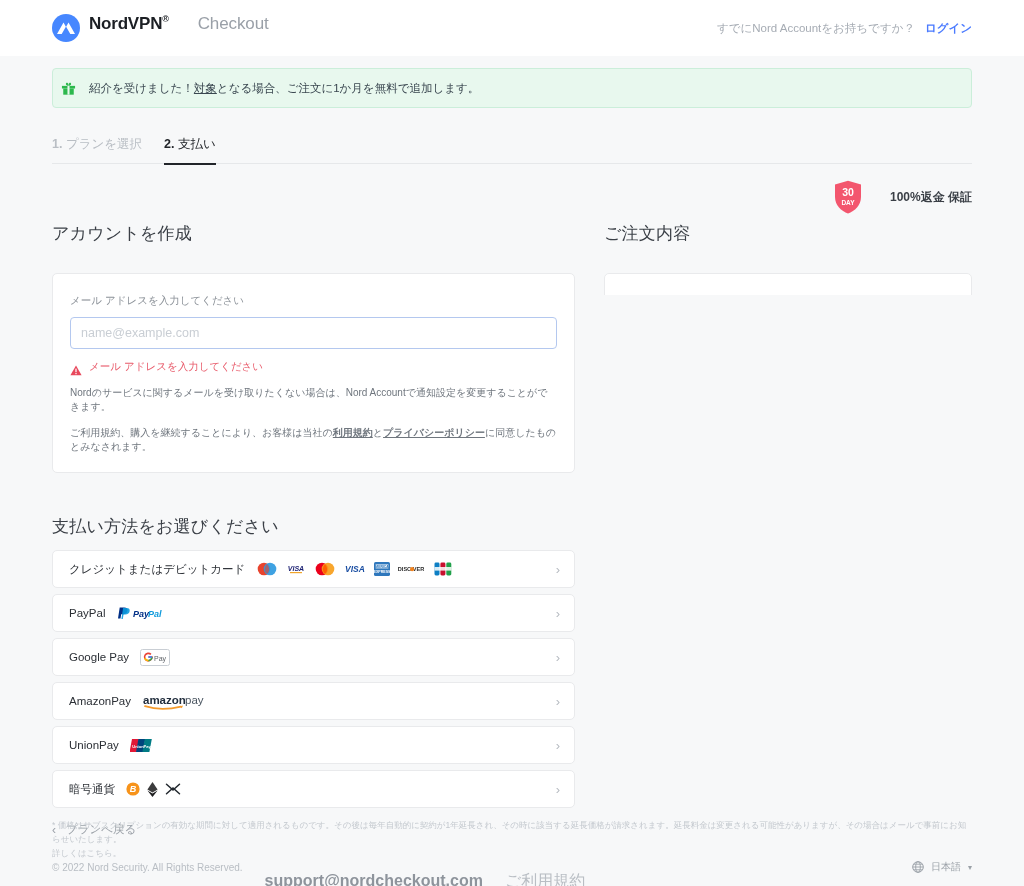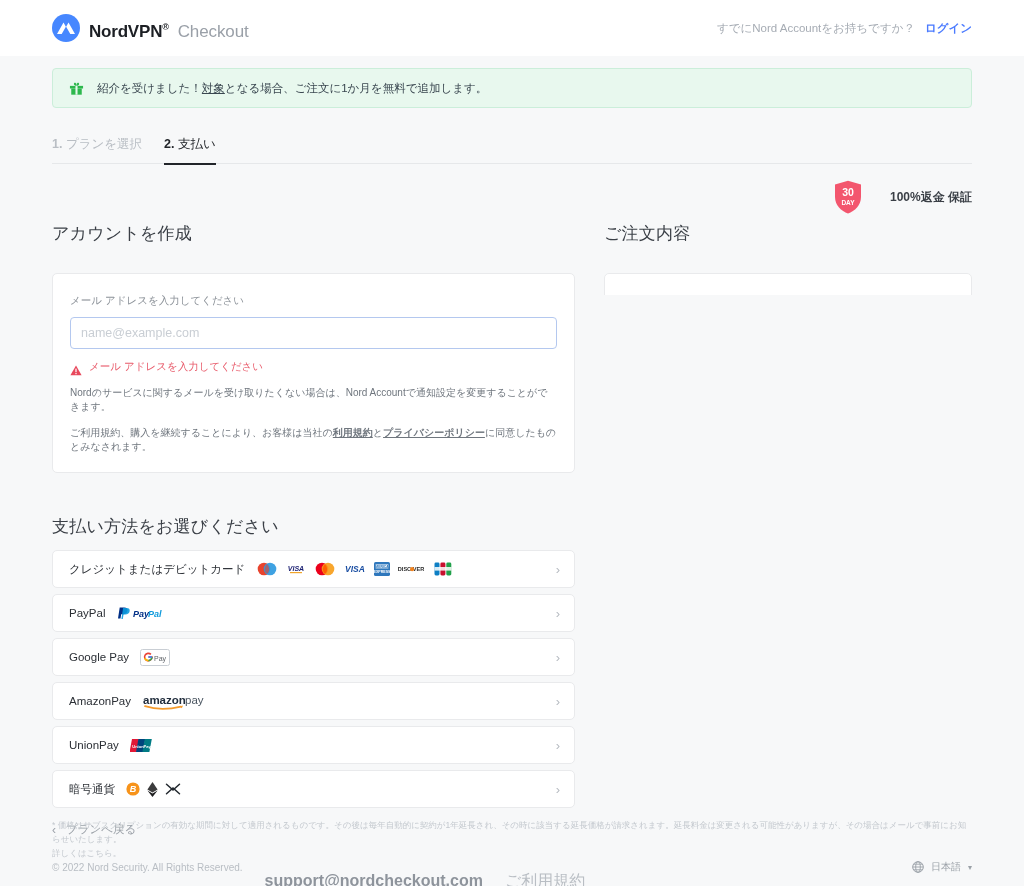--- a/index.html
+++ b/index.html
@@ -11,35 +11,35 @@
     overflow: hidden;
   }
   .page { position: relative; width: 1024px; height: 886px; background: #f7f8f9; }
 
   
   .header {
     height: 56px; background: #fff;
     display: flex; align-items: center;
     padding: 0 52px 0 52px;
   }
-  .brand { display: flex; align-items: flex-end; gap: 9px; }
+  .brand { display: flex; align-items: flex-start; gap: 9px; }
   .logo-mark { width: 28px; height: 28px; position: relative; align-self: center; }
   .logo-mark svg { display: block; }
   .brand-name { font-size: 17px; font-weight: bold; letter-spacing: -0.2px; color: #1c1f24; }
   .brand-sup { font-size: 9px; vertical-align: super; font-weight: bold; }
-  .brand-sub { font-size: 17px; color: #9aa0a8; font-weight: 400; letter-spacing: -0.1px; }
+  .brand-sub { font-size: 17px; color: #9aa0a8; font-weight: 400; letter-spacing: -0.1px; margin-left: 20px; }
   .header-right { margin-left: auto; display: flex; align-items: center; gap: 10px; font-size: 11.5px; }
   .hdr-q { color: #a6acb4; }
   .login-link { color: #4b7bff; font-weight: bold; font-size: 11.5px; text-decoration: none; }
 
   
   .banner {
     position: absolute; left: 52px; top: 68px; width: 920px; height: 40px;
     background: #e8f8ee; border: 1px solid #cbeeda; border-radius: 4px;
-    display: flex; align-items: center; padding-left: 16px; gap: 13px;
+    display: flex; align-items: center; padding-left: 8px; gap: 13px;
   }
   .gift-icon { width: 15px; height: 15px; flex: 0 0 auto; }
   .banner-text { font-size: 11.5px; color: #3a4750; }
   .banner-text u { text-decoration: underline; }
 
   
   .tabs {
     position: absolute; left: 52px; top: 136px; width: 920px;
     border-bottom: 1px solid #e6e8ea; height: 28px;
     display: flex; align-items: flex-start; gap: 22px;

